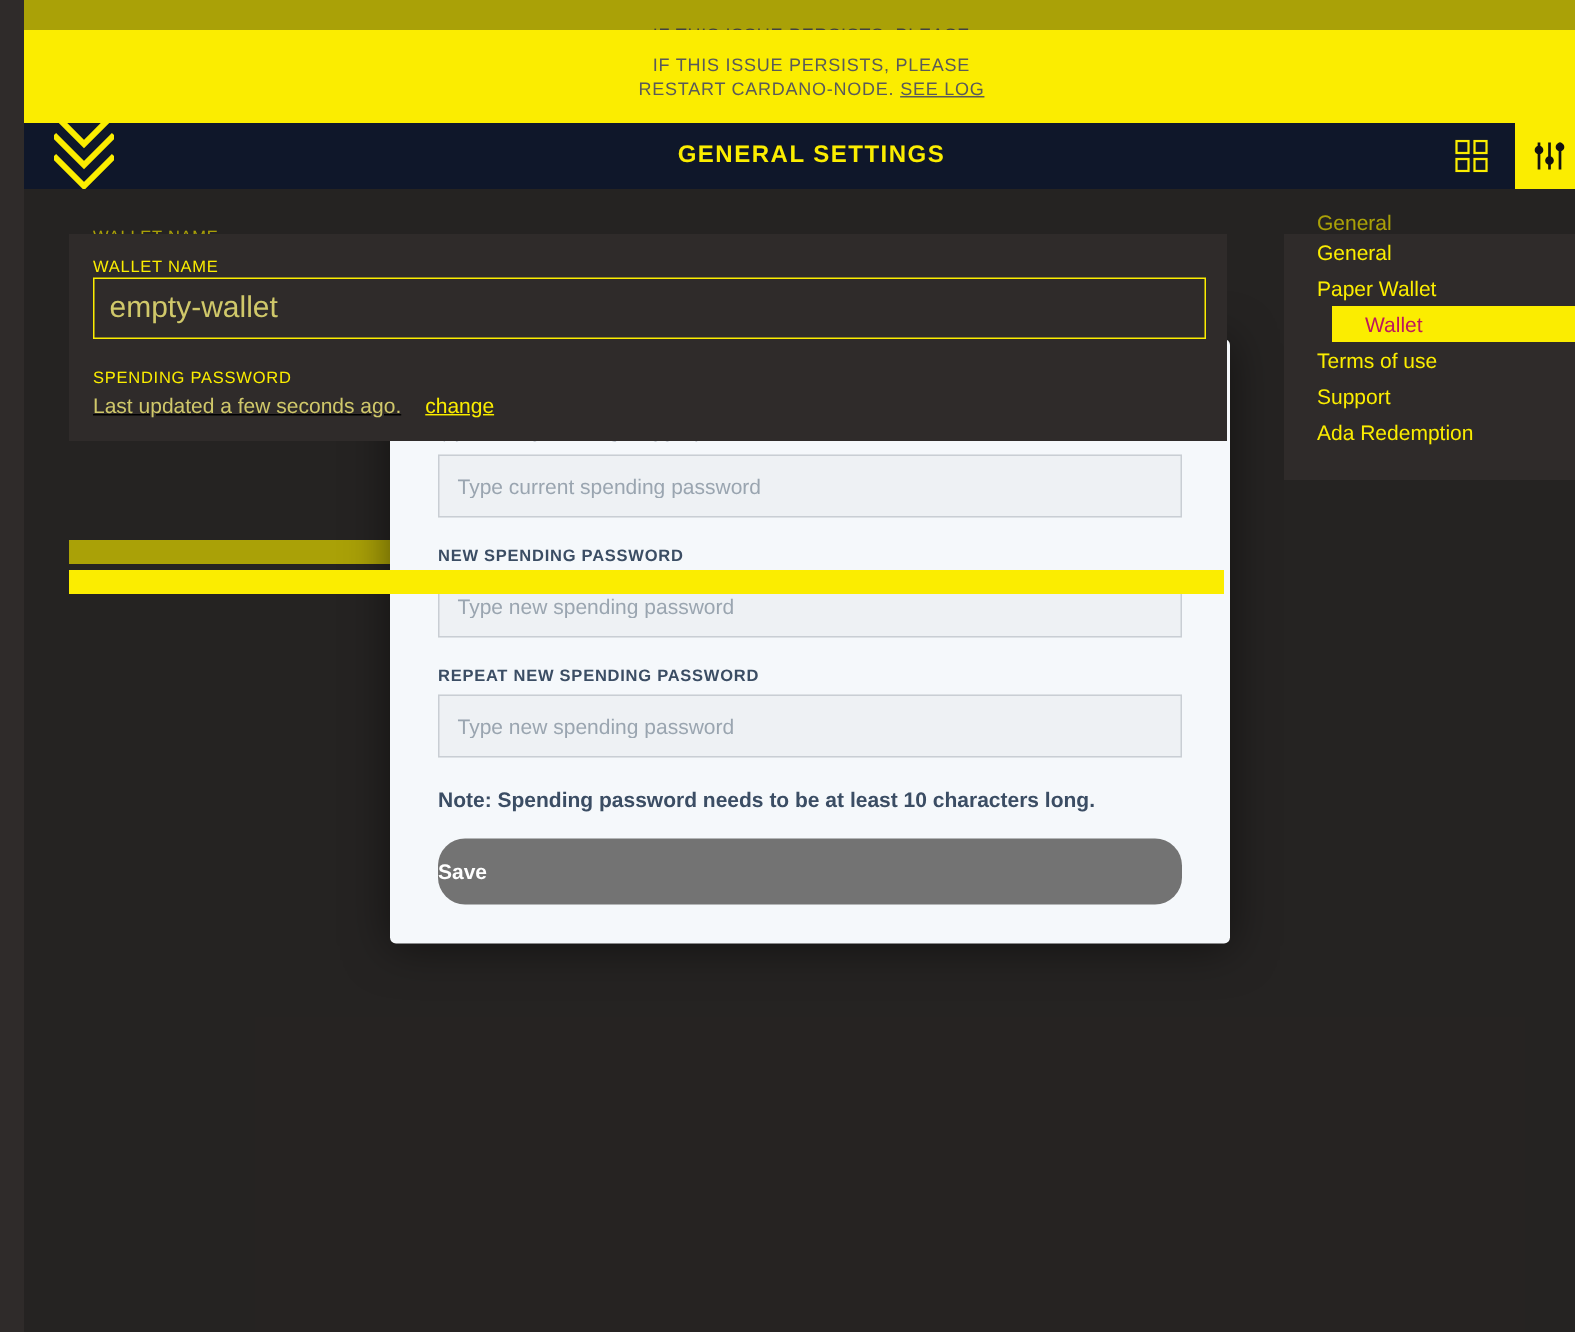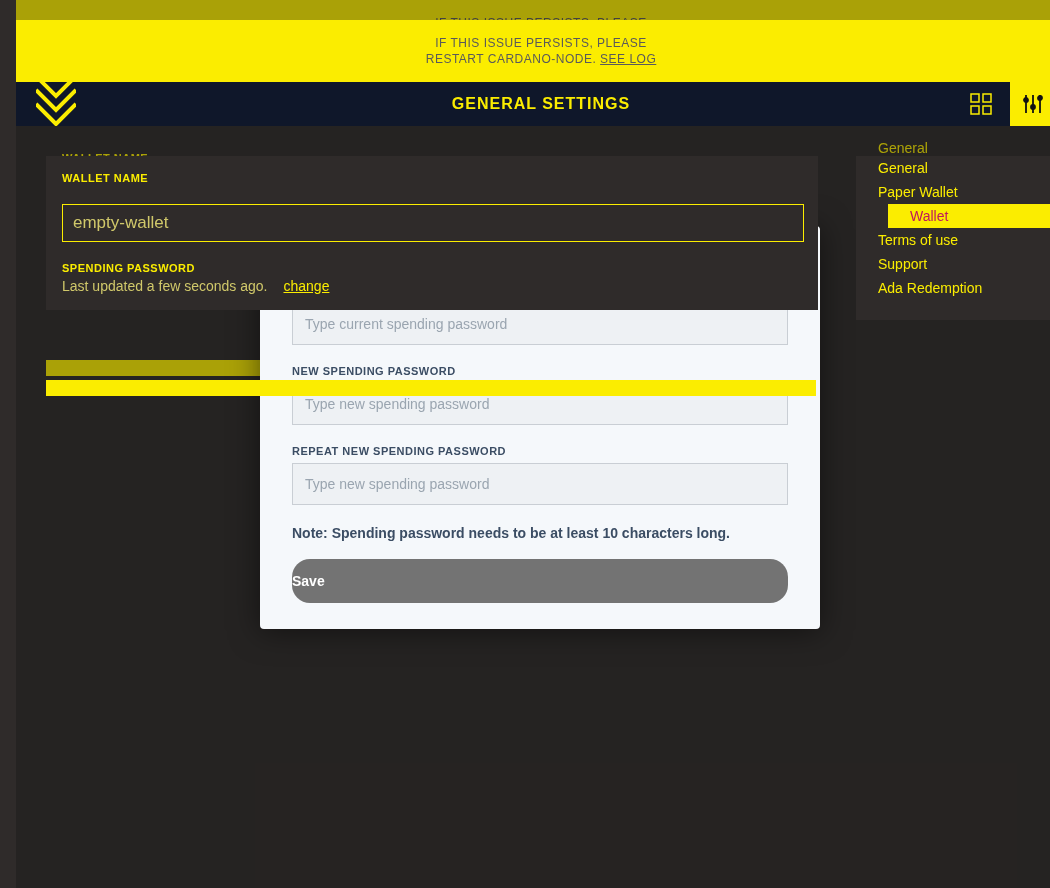--- a/index.html
+++ b/index.html
@@ -86,40 +86,41 @@
     flex: 1;
     padding: 30px 30px 30px 30px;
   }
   .panel {
     background: #2f2b2a;
     padding: 16px;
     width: 740px;
   }
   .label {
     font-size: 11px;
-    font-weight: bold;
+    font-weight: normal;
     letter-spacing: 0.5px;
     color: #fbed00;
     text-transform: uppercase;
   }
   .inputbox {
     border: 1px solid #fbed00;
     padding: 8px 10px;
-    margin: 20px 0 20px 0;
+    margin: 1px 0 20px 0;
     color: #d0c86a;
-    font-size: 17px;
+    font-size: 20px;
     background: transparent;
     display: block;
     width: 720px;
   }
   .pwdrow {
     display: flex;
     align-items: flex-start;
     gap: 16px;
     margin-top: 4px;
+    text-decoration: underline;
   }
   .pwdrow .status {
     color: #d0c86a;
     font-size: 14px;
   }
   .pwdrow .change {
     color: #fbed00;
     text-decoration: underline;
     cursor: pointer;
     font-size: 14px;

